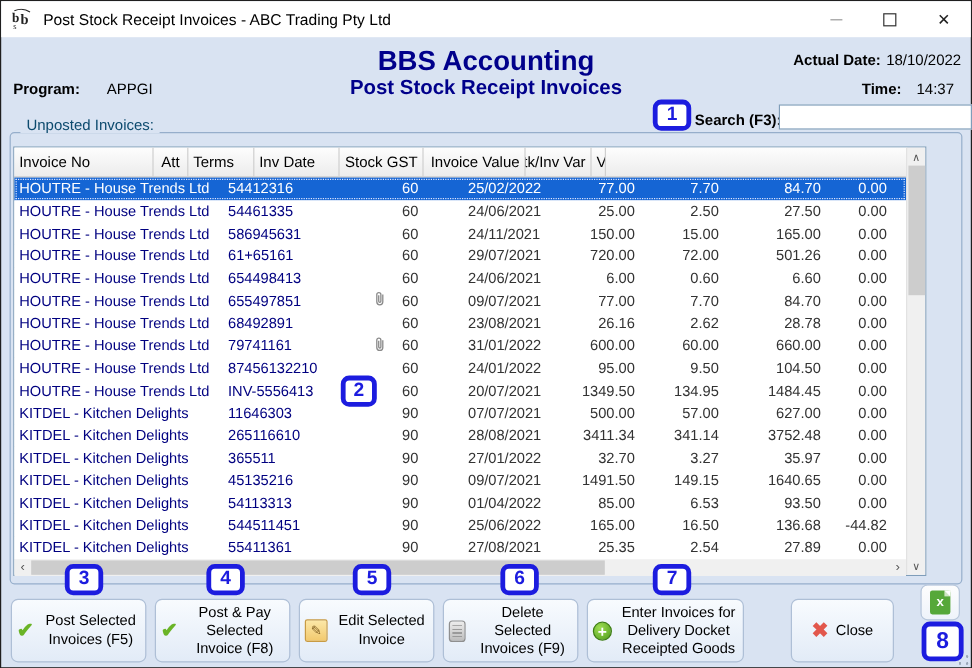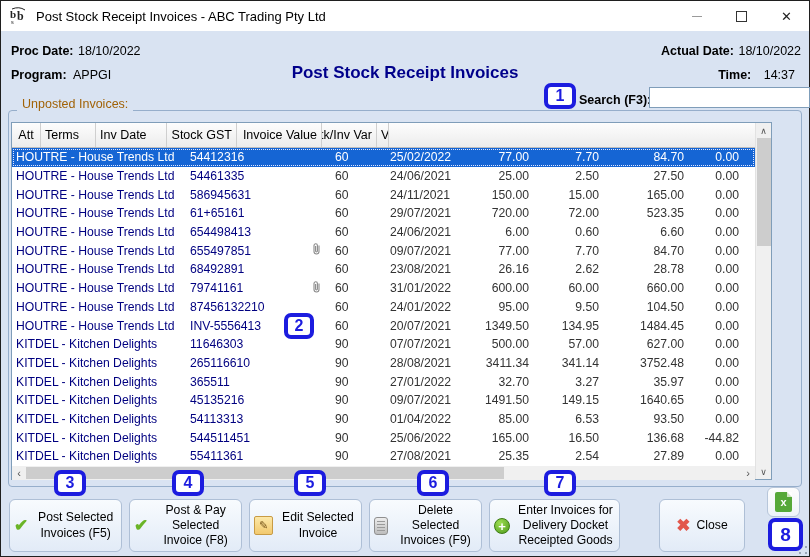--- a/index.html
+++ b/index.html
@@ -11,31 +11,31 @@
   .title-text{margin-left:8px;font-size:13px;color:#000;}
   .win-controls{position:absolute;right:0;top:0;height:30px;display:flex;}
   .win-btn{width:45px;height:30px;display:flex;align-items:center;justify-content:center;font-size:13px;color:#222;cursor:default;}
   .min-glyph{width:10px;height:1px;background:#9a9a9a;display:inline-block;}
   .max-glyph{width:9px;height:9px;border:1px solid #333;display:inline-block;}
   
   .lbl{font-weight:bold;font-size:12.5px;color:#000;}
   .val{font-size:12.5px;color:#000;}
   .hdr-left1{position:absolute;left:10px;top:40px;}
   .hdr-left2{position:absolute;left:10px;top:64px;}
-  .hdr-left2 .val{margin-left:2px;}
+  .hdr-left2 .val{margin-left:18px;}
   .app-title{position:absolute;left:0;right:0;top:36px;text-align:center;font-size:23px;font-weight:bold;color:#00008b;}
   .screen-title{position:absolute;left:0;right:0;top:62px;text-align:center;font-size:17px;font-weight:bold;color:#00008b;}
   .hdr-right1{position:absolute;right:8px;top:40px;}
   .hdr-right2{position:absolute;right:14px;top:64px;}
   .hdr-right2 .val{margin-left:8px;}
   .search-label{position:absolute;left:578px;top:92px;}
   .search-input{position:absolute;left:648px;top:86px;width:153px;height:19px;border:1px solid #7f9db9;background:#fff;font-size:12px;padding:0 3px;outline:none;}
   
   .groupbox{position:absolute;left:7px;top:109px;width:792px;height:375px;border:1px solid #96aecb;border-radius:4px;}
-  .group-label{position:absolute;left:16px;top:96px;background:#d9e3f2;padding:0 5px;font-size:12.5px;color:#a16207;z-index:2;}
+  .group-label{position:absolute;left:16px;top:96px;background:#d9e3f2;padding:0 5px;font-size:12.5px;color:#0c4a6e;z-index:2;}
   
   .table{position:absolute;left:10px;top:121px;width:759px;height:356px;border:1px solid #7f9db9;background:#fff;display:flex;}
   .table-content{width:743px;display:flex;flex-direction:column;}
   .thead{display:flex;height:24px;background:linear-gradient(#fdfdfd,#ececec);border-bottom:1px solid #bdbdbd;flex:0 0 auto;}
   .th{font-size:12.5px;color:#000;display:flex;align-items:center;border-right:1px solid #cfcfcf;box-sizing:border-box;padding:0 4px;white-space:nowrap;overflow:hidden;}
   .tbody{display:flex;flex-direction:column;}
   .trow{display:flex;height:18.7px;align-items:center;background:#fff;cursor:default;}
   .trow.selected{background:#1565d4;outline:1px dotted #dfe6ff;outline-offset:-2px;}
   .td{font-size:12.2px;box-sizing:border-box;padding:0 4px;white-space:nowrap;overflow:hidden;color:#333;}
   .td.navy{color:#000080;}
@@ -101,47 +101,45 @@
       <span class="win-btn">
           <span class="min-glyph"></span>
         </span>
       <span class="win-btn">
           <span class="max-glyph"></span>
         </span>
       <span class="win-btn">✕</span>
     </div>
   </div>
 
-  <div class="hdr-left1">
-    <span class="lbl">Proc Date:</span>
-    <span class="val">18/10/2022</span>
-  </div>
   <div class="hdr-left2">
     <span class="lbl">Program:</span>
     <span class="val">APPGI</span>
   </div>
+  <div class="app-title">BBS Accounting</div>
   <div class="screen-title">Post Stock Receipt Invoices</div>
   <div class="hdr-right1">
     <span class="lbl">Actual Date:</span>
     <span class="val">18/10/2022</span>
   </div>
   <div class="hdr-right2">
     <span class="lbl">Time:</span>
     <span class="val">14:37</span>
   </div>
 
   <span class="search-label lbl">Search (F3):</span>
   <input class="search-input" type="text" value="" style="">
 
   <div class="groupbox"></div>
   <span class="group-label">Unposted Invoices:</span>
 
   <div class="table">
     <div class="table-content">
       <div class="thead">
+          <div class="th al" style="width: 116px; justify-content: flex-start;">Invoice No</div>
           <div class="th ac" style="width: 29px; justify-content: center;">Att</div>
           <div class="th al" style="width: 55px; justify-content: flex-start;">Terms</div>
           <div class="th al" style="width: 71px; justify-content: flex-start;">Inv Date</div>
           <div class="th ar" style="width: 70px; justify-content: flex-end;">Stock GST</div>
           <div class="th ar" style="width: 85px; justify-content: flex-end;">Invoice Value</div>
           <div class="th ar" style="width: 55px; justify-content: flex-end;">Stk/Inv Var</div>
           <div class="th al" style="width: 12px; justify-content: flex-start;">Va</div>
         </div>
       <div class="tbody">
           <div class="trow selected">
@@ -181,21 +179,21 @@
             <div class="td al" style="width: 12px;"></div>
           </div>
           <div class="trow">
             <div class="td al navy" style="width: 174px;">HOUTRE - House Trends Ltd</div>
             <div class="td al navy" style="width: 116px;">61+65161</div>
             <div class="td ac" style="width: 29px;"></div>
             <div class="td al" style="width: 55px;">60</div>
             <div class="td al" style="width: 71px;">29/07/2021</div>
             <div class="td ar" style="width: 76px;">720.00</div>
             <div class="td ar" style="width: 70px;">72.00</div>
-            <div class="td ar" style="width: 85px;">523.35</div>
+            <div class="td ar" style="width: 85px;">501.26</div>
             <div class="td ar" style="width: 55px;">0.00</div>
             <div class="td al" style="width: 12px;"></div>
           </div>
           <div class="trow">
             <div class="td al navy" style="width: 174px;">HOUTRE - House Trends Ltd</div>
             <div class="td al navy" style="width: 116px;">654498413</div>
             <div class="td ac" style="width: 29px;"></div>
             <div class="td al" style="width: 55px;">60</div>
             <div class="td al" style="width: 71px;">24/06/2021</div>
             <div class="td ar" style="width: 76px;">6.00</div>

